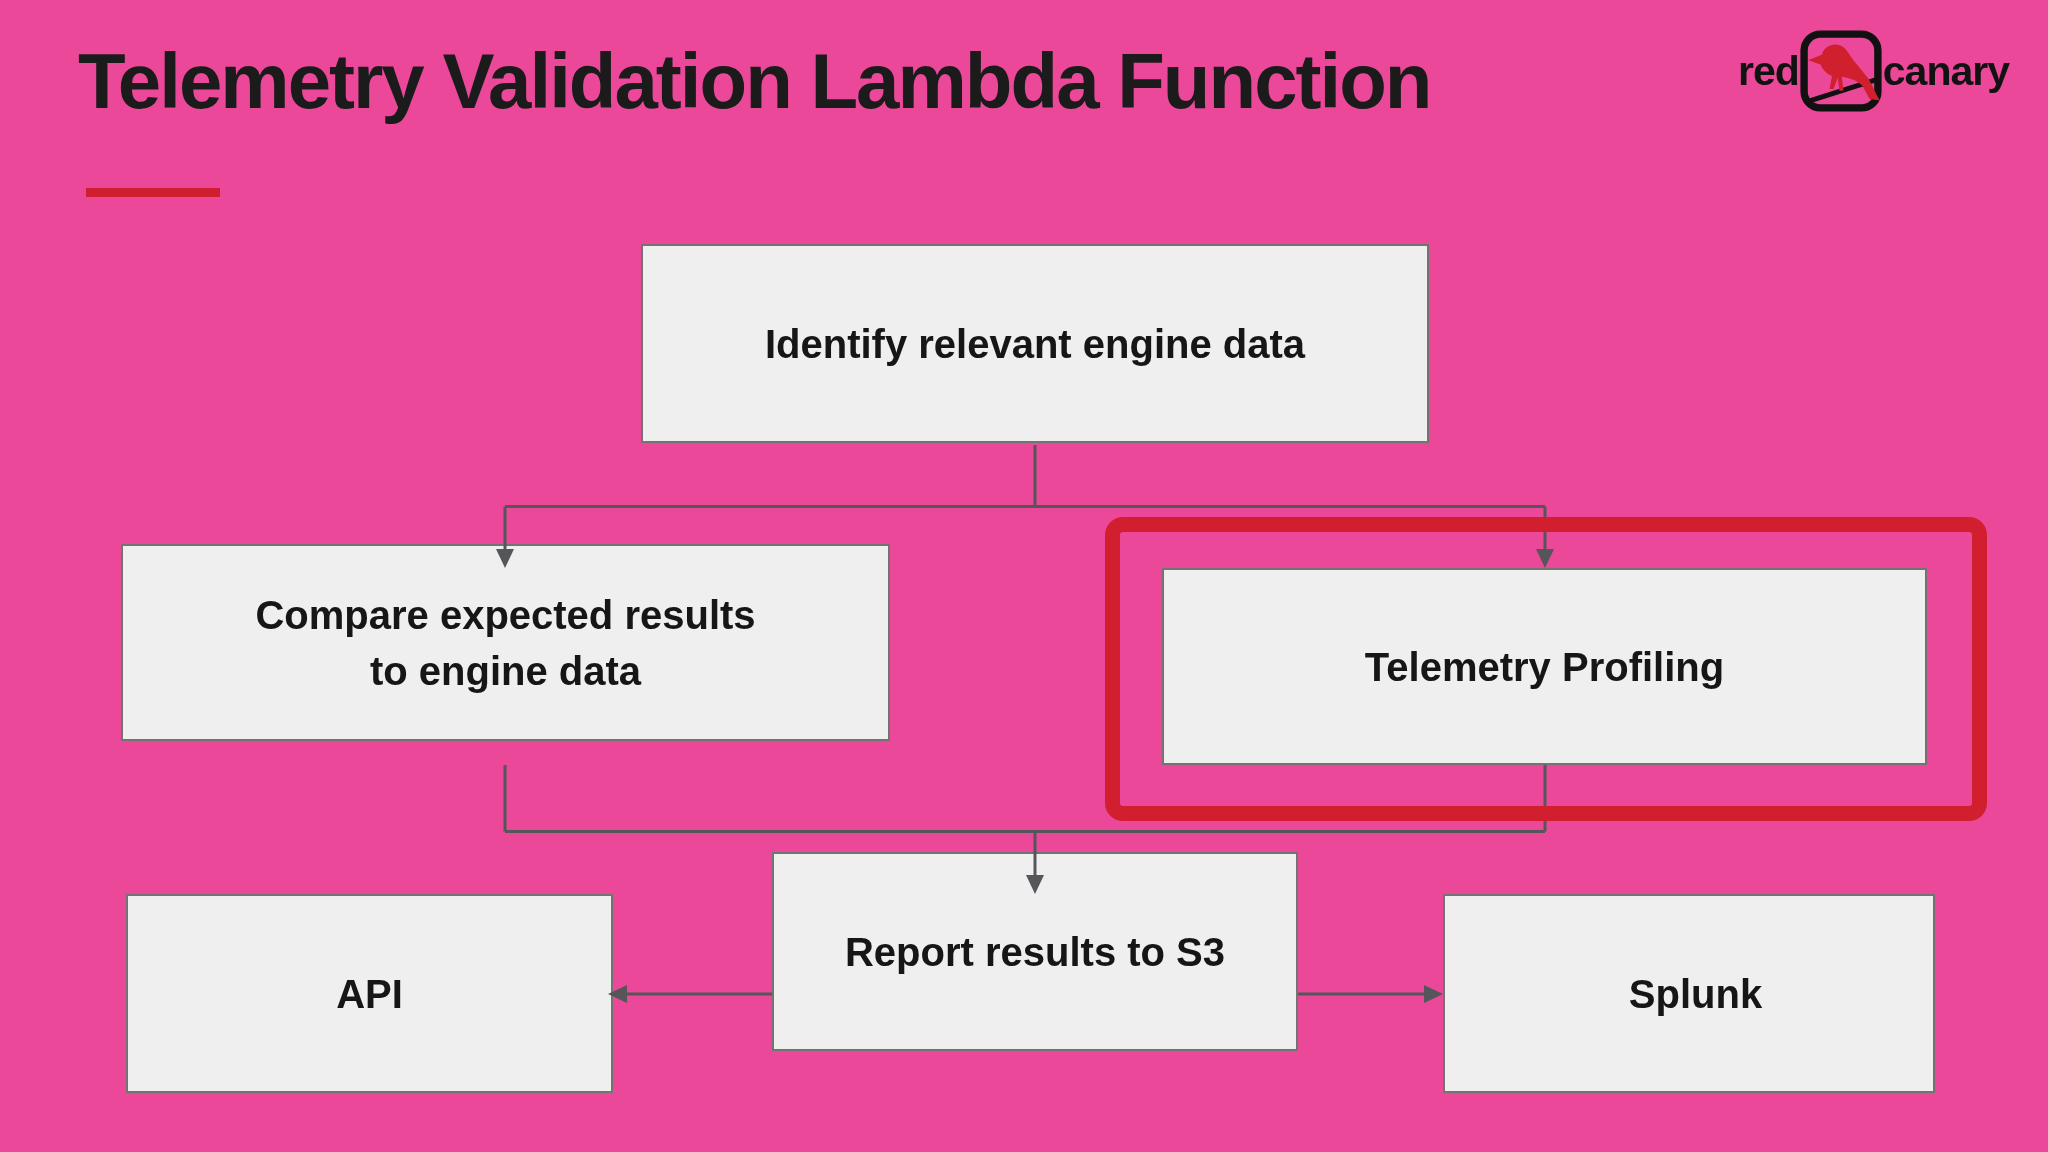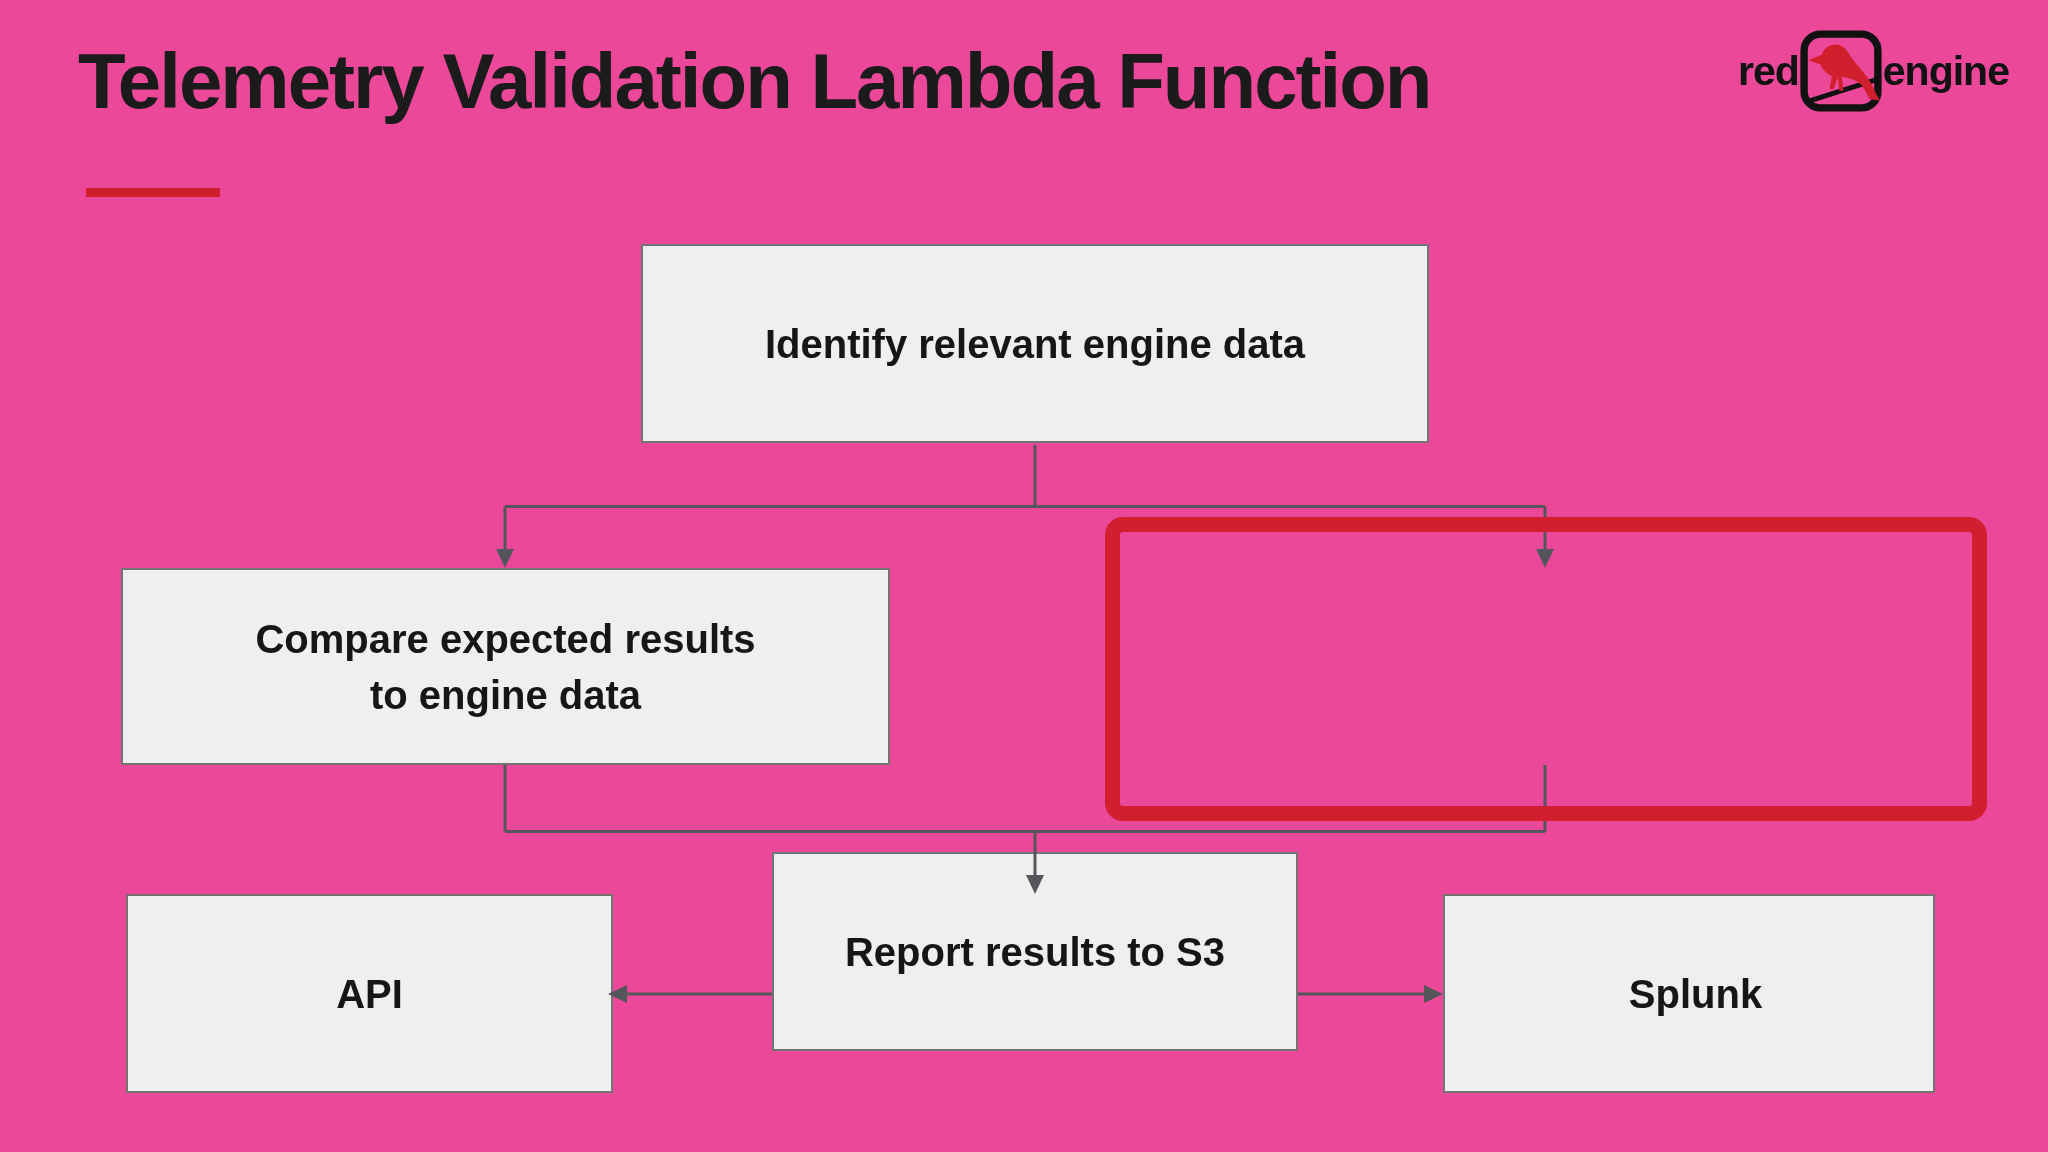--- a/index.html
+++ b/index.html
@@ -25,21 +25,21 @@
   .node{
     position:absolute;background:#efeff0;border:2px solid #737373;
     display:flex;align-items:center;justify-content:center;text-align:center;
     box-sizing:border-box;
   }
   .node-label{
     font-size:40px;font-weight:bold;color:#161616;line-height:1.4;white-space:pre-line;
     padding:0 20px;
   }
   .n-identify {left:641px; top:244px; width:788px; height:199px;}
-  .n-compare  {left:121px; top:568px; width:769px; height:197px;}
+  .n-compare  {left:121px; top:544px; width:769px; height:197px;}
   .n-profiling{left:1162px;top:568px; width:765px; height:197px;}
   .n-api      {left:126px; top:894px; width:487px; height:199px;}
   .n-report   {left:772px; top:852px; width:526px; height:199px;}
   .n-splunk   {left:1443px;top:894px; width:492px; height:199px;padding-left:13px;}
   
   .connectors{
     position:absolute;left:0;top:0;width:2048px;height:1152px;pointer-events:none;z-index:5;
   }
   
   .highlight{
@@ -69,32 +69,35 @@
           C59,26 61,32 67,39
           L84,60
           L97,86 L85,84 L76,68
           C69,61 59,58 51,57
           L53,74 L48,74 L46,58
           L41,72 L36,72 L39,56
           C31,53 27,47 25,42
           Z"></path>
       </svg>
     </span>
-    <span class="word">engine</span>
+    <span class="word">canary</span>
   </div>
 
   <div class="node n-identify">
     <span class="node-label">Identify relevant engine data</span>
   </div>
 
   <div class="node n-compare">
     <span class="node-label">Compare expected results
 to engine data</span>
   </div>
 
+  <div class="node n-profiling">
+    <span class="node-label">Telemetry Profiling</span>
+  </div>
 
   <div class="node n-api">
     <span class="node-label">API</span>
   </div>
 
   <div class="node n-report">
     <span class="node-label">Report results to S3</span>
   </div>
 
   <div class="node n-splunk">

